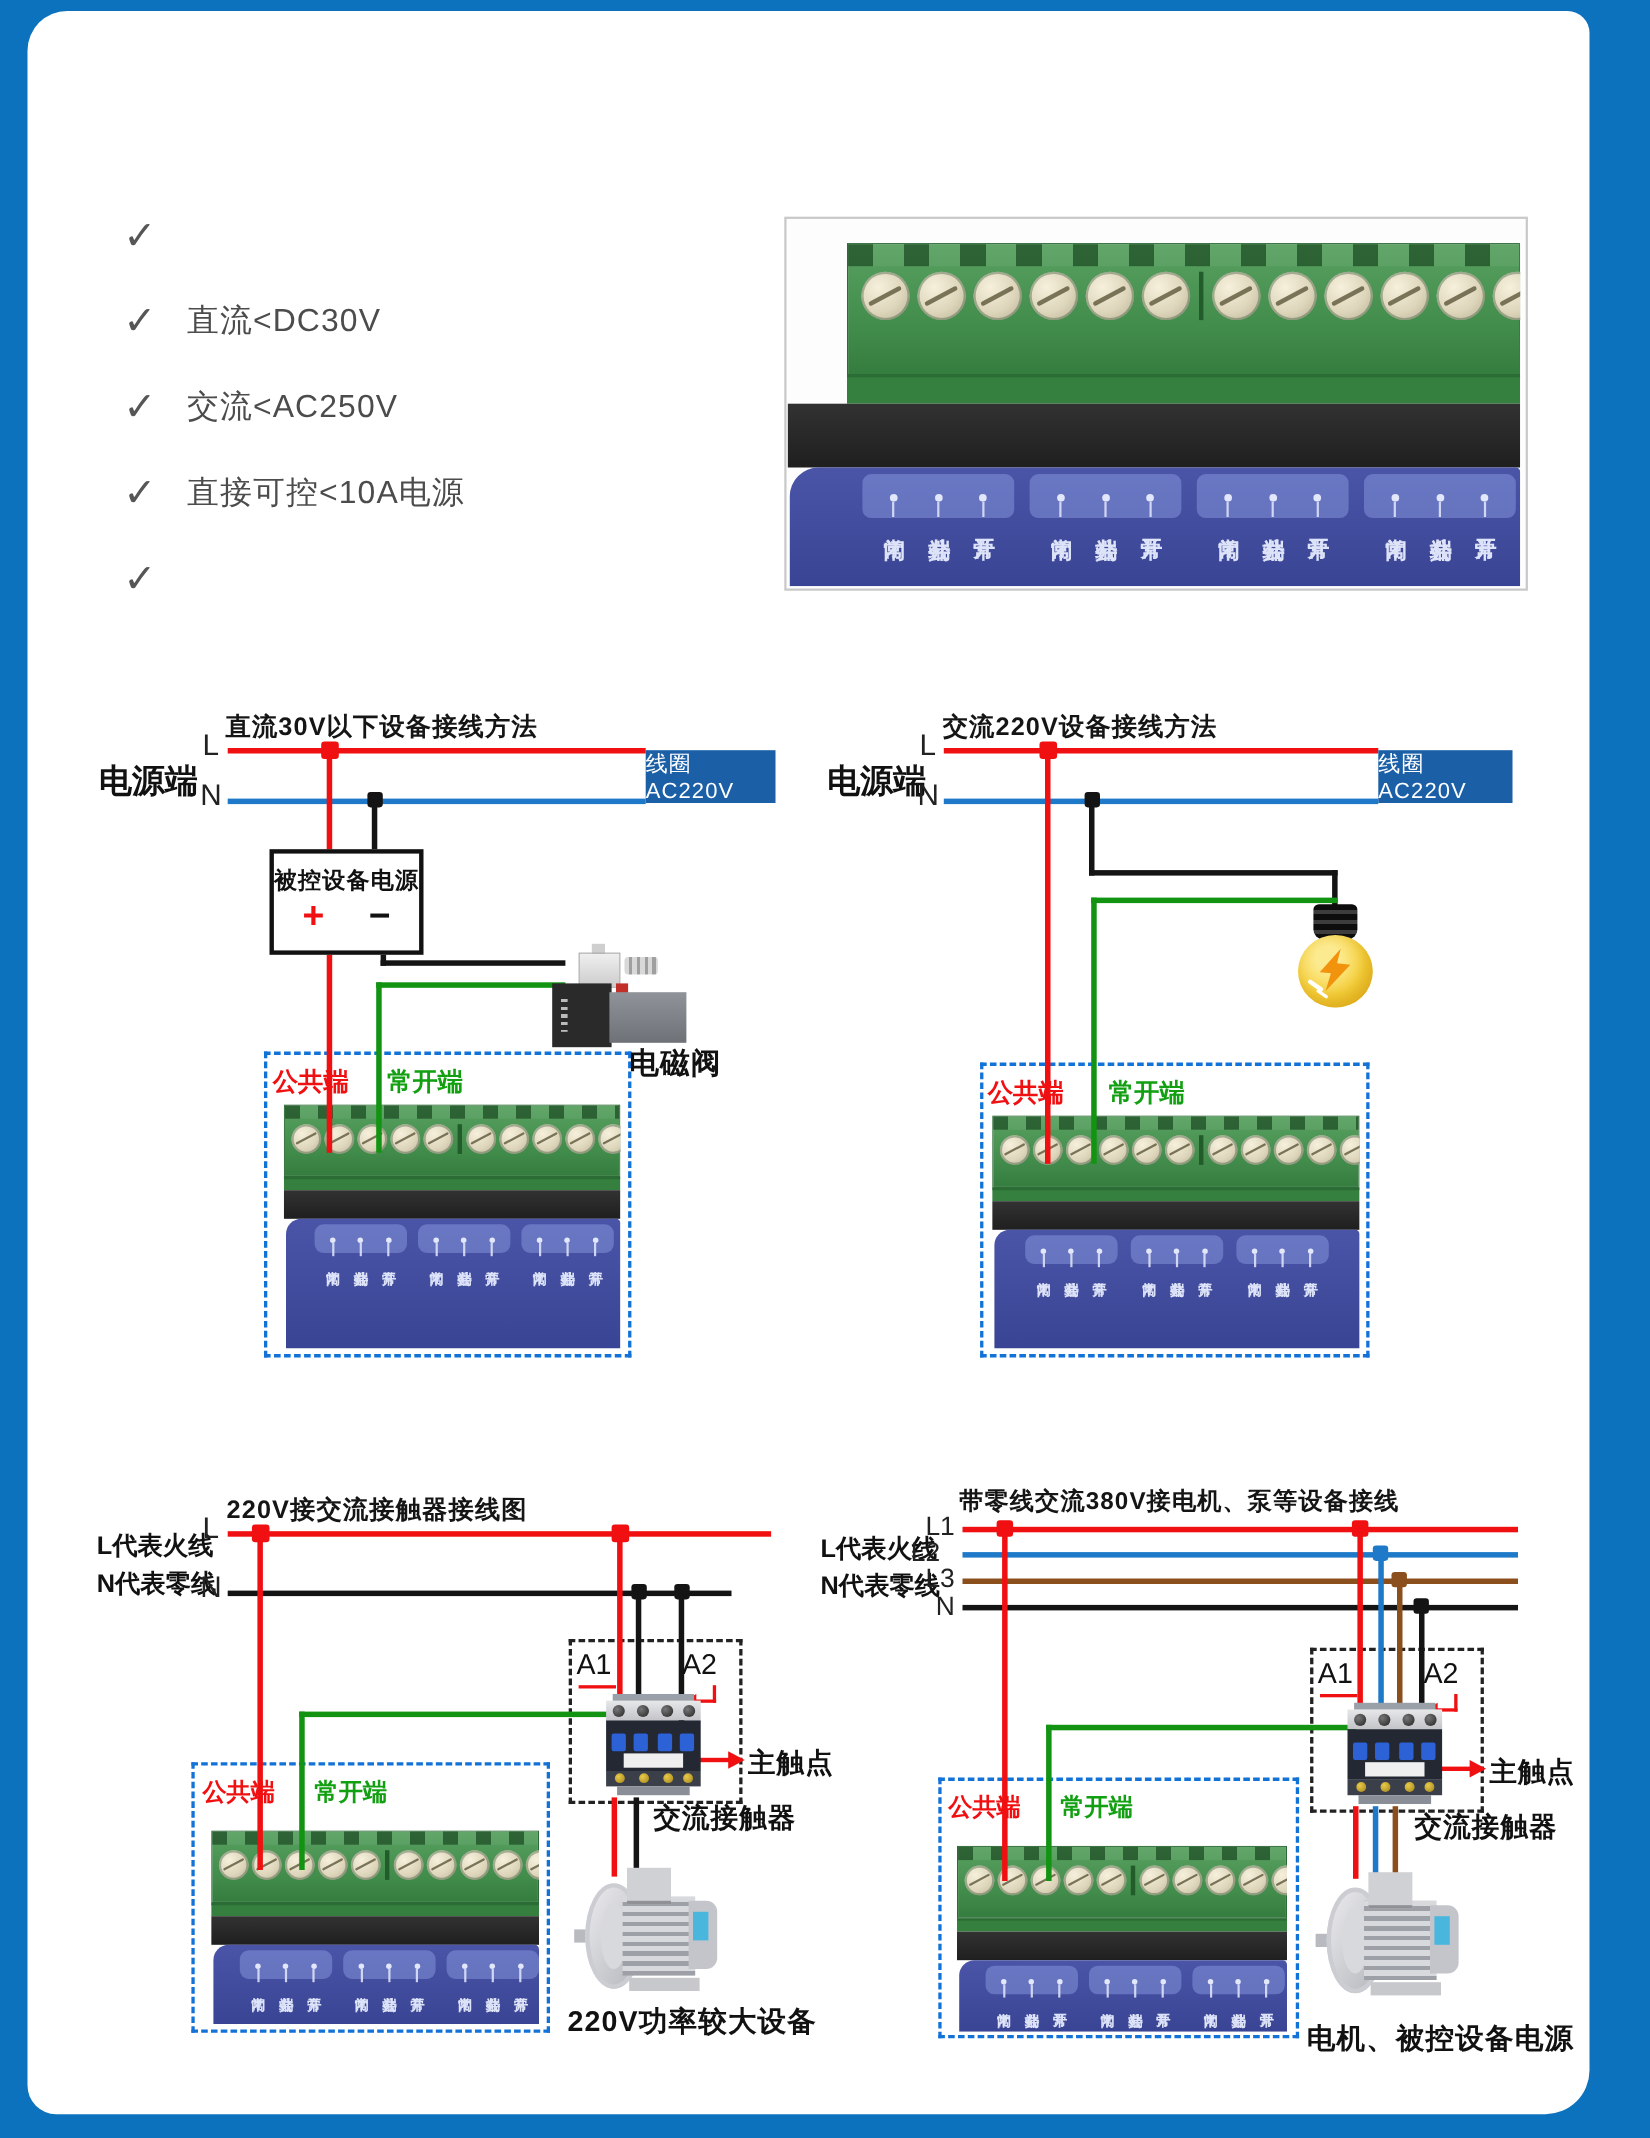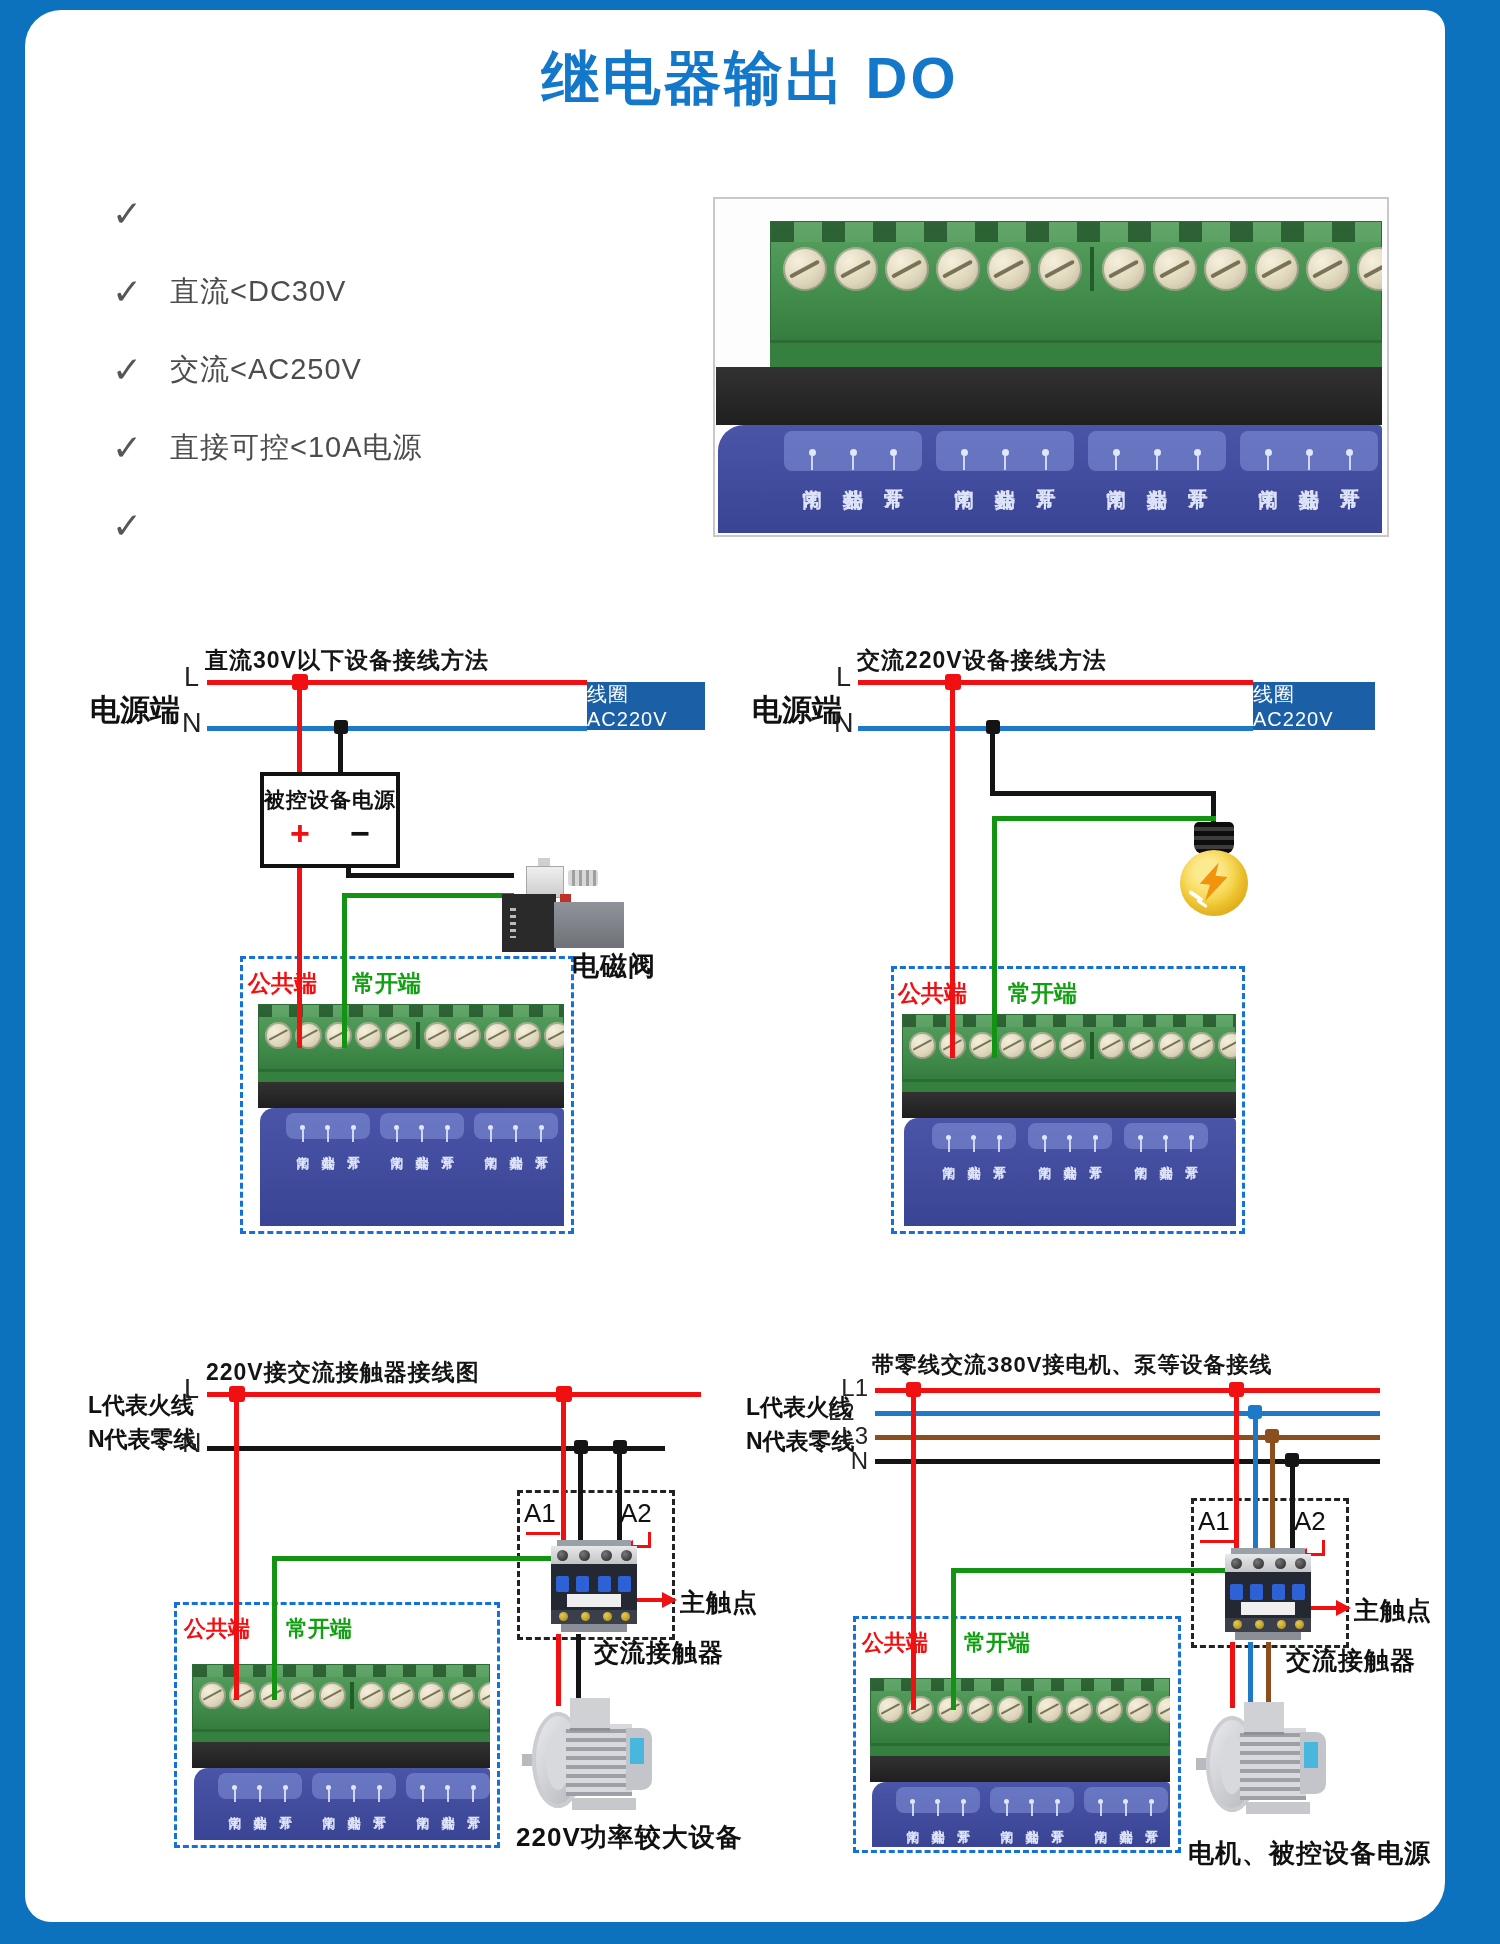--- a/index.html
+++ b/index.html
@@ -127,21 +127,20 @@
                border-bottom:3px solid #8f9196;}
   .motor .sticker{position:absolute;left:108px;top:40px;width:14px;height:26px;background:#49b7dd;}
   .motor .feet{position:absolute;left:50px;top:100px;width:64px;height:12px;background:#c6c8cc;}
 </style>
 <title>继电器输出 DO</title></head>
 <body>
 
 <div class="stage">
   <div class="content"></div>
 
-  <div class="page-title">继电器输出 DO</div>
 
   <div class="feature" style="top:192px">
     <span class="check">✓</span>
   </div>
   <div class="feature" style="top:270px">
     <span class="check">✓</span>
     <span class="feature-text">直流&lt;DC30V</span>
   </div>
   <div class="feature" style="top:348px">
     <span class="check">✓</span>
@@ -266,21 +265,21 @@
   <div class="pw-label" style="left:90px;top:690px">电源端</div>
   <div class="ln-label" style="left:184px;top:662px">L</div>
   <div class="ln-label" style="left:182px;top:708px">N</div>
   <i class="wire c-red" style="left:207px;top:680px;width:380px;height:5px"></i>
   <i class="wire c-blue" style="left:207px;top:726px;width:380px;height:5px"></i>
   <div class="coil-badge" style="left:587px;top:682px;width:118px;height:48px">线圈AC220V</div>
   <i class="dot c-red" style="left:292px;top:674px;width:16px;height:16px"></i>
   <i class="dot c-ink" style="left:334px;top:720px;width:14px;height:14px"></i>
   <i class="wire c-red" style="left:297px;top:680px;width:5px;height:368px"></i>
   <i class="wire c-ink" style="left:338px;top:726px;width:5px;height:50px"></i>
-  <div class="device-box" style="left:260px;top:772px;width:132px;height:88px">
+  <div class="device-box" style="left:245px;top:772px;width:132px;height:88px">
     <div class="device-title">被控设备电源</div>
     <div class="pm-row">
       <span class="plus">+</span>
       <span class="minus">−</span>
     </div>
   </div>
   <i class="wire c-ink" style="left:346px;top:858px;width:5px;height:20px"></i>
   <i class="wire c-ink" style="left:346px;top:873px;width:168px;height:5px"></i>
   <i class="wire c-green" style="left:342px;top:893px;width:172px;height:5px"></i>
   <i class="wire c-green" style="left:342px;top:893px;width:5px;height:155px"></i>

